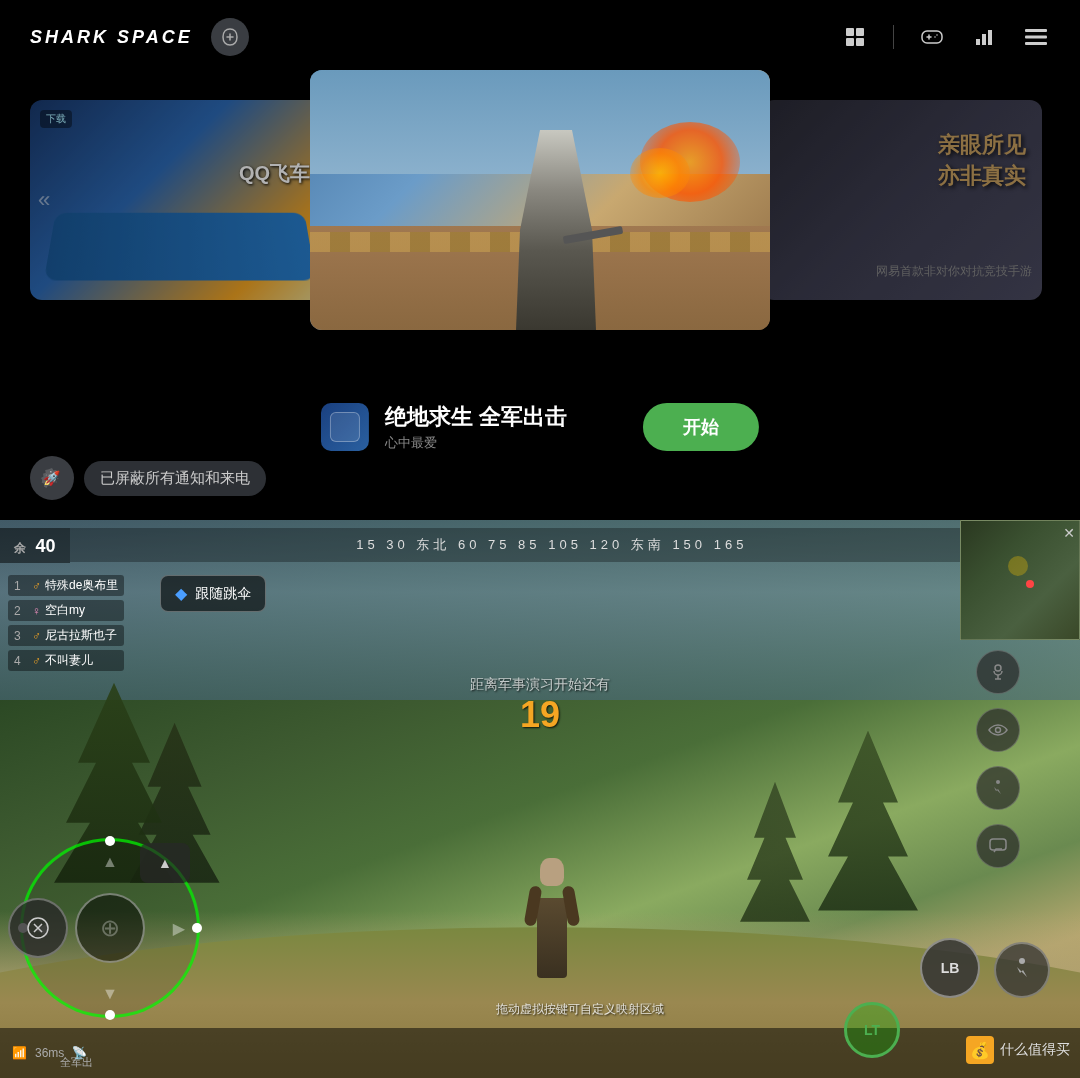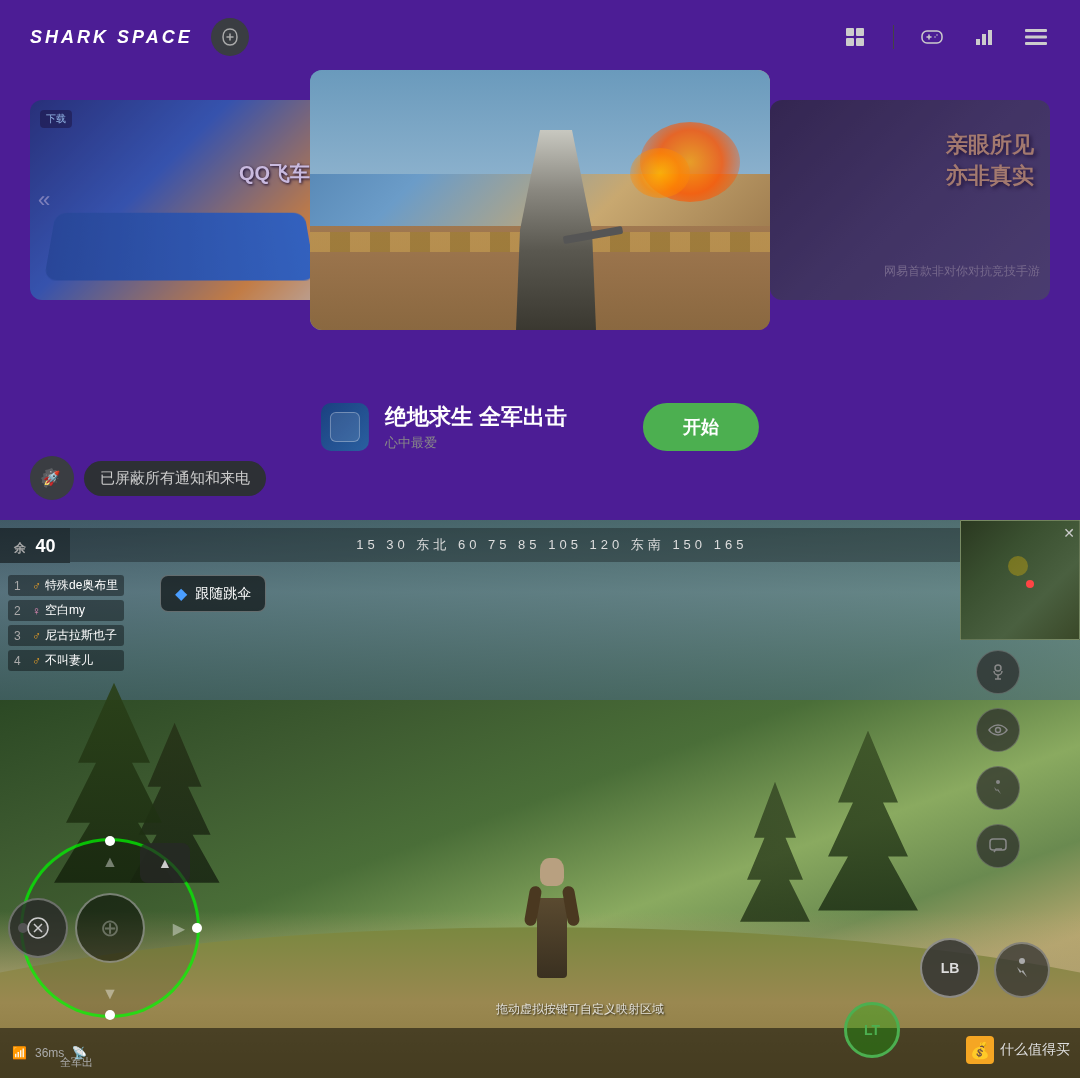--- a/index.html
+++ b/index.html
@@ -9,21 +9,21 @@
       background: #1a1c1e;
       font-family: 'PingFang SC', 'Hiragino Sans GB', 'Microsoft YaHei', sans-serif;
       overflow: hidden;
       position: relative;
     }
 
     
     .top-section {
       width: 1080px;
       height: 520px;
-      background: #4c1d95;
+      background: #000000;
       position: relative;
     }
 
     
     .header {
       display: flex;
       align-items: center;
       justify-content: space-between;
       padding: 18px 30px;
       position: relative;
@@ -101,21 +101,21 @@
     .carousel-item.center {
       width: 460px;
       height: 260px;
       left: 310px;
       top: 10px;
       z-index: 3;
     }
     .carousel-item.right {
       width: 280px;
       height: 200px;
-      right: 30px;
+      right: 38px;
       top: 40px;
       z-index: 1;
       opacity: 0.7;
     }
     .game-img-placeholder {
       width: 100%;
       height: 100%;
       position: relative;
       overflow: hidden;
     }
@@ -860,20 +860,24 @@
       </svg>
     </div>
     <div class="hud-circle-btn">
       <svg width="18" height="16" viewBox="0 0 18 16" fill="none" stroke="#888" stroke-width="1.5">
         <rect x="1" y="1" width="16" height="11" rx="3"></rect>
         <path d="M5 14l2-3h6"></path>
       </svg>
     </div>
   </div>
 
+  <div class="center-distance-text">
+    <span>距离军事演习开始还有</span>
+    <span class="center-number">19</span>
+  </div>
 
   <div class="joystick-area">
     <div class="joystick-outer">
       <div class="joystick-dot top"></div>
       <div class="joystick-dot bottom"></div>
       <div class="joystick-dot left"></div>
       <div class="joystick-dot right"></div>
 
       <div style="position:absolute;top:12px;left:50%;transform:translateX(-50%);color:rgba(255,255,255,0.4);font-size:16px;">▲</div>
       <div style="position:absolute;bottom:12px;left:50%;transform:translateX(-50%);color:rgba(255,255,255,0.4);font-size:16px;">▼</div>

